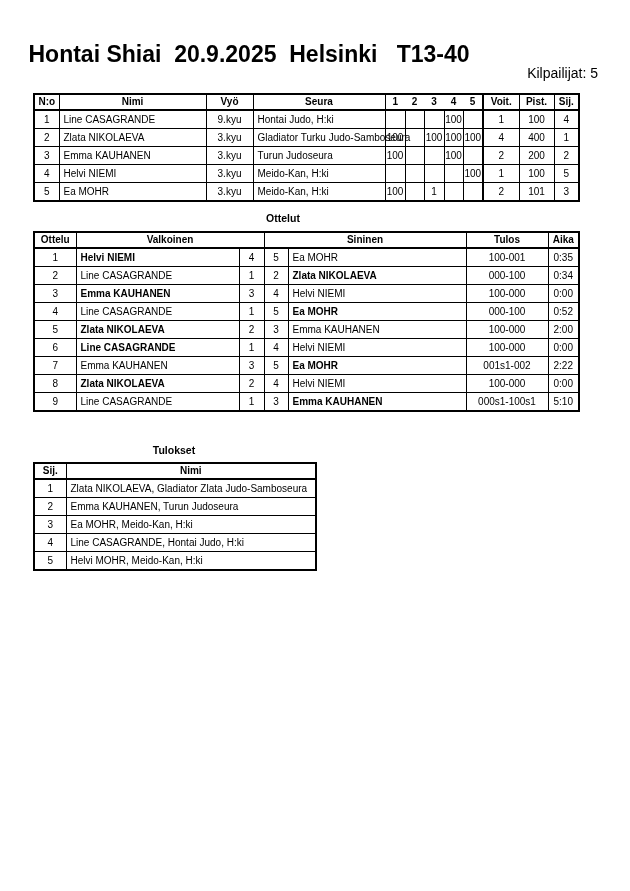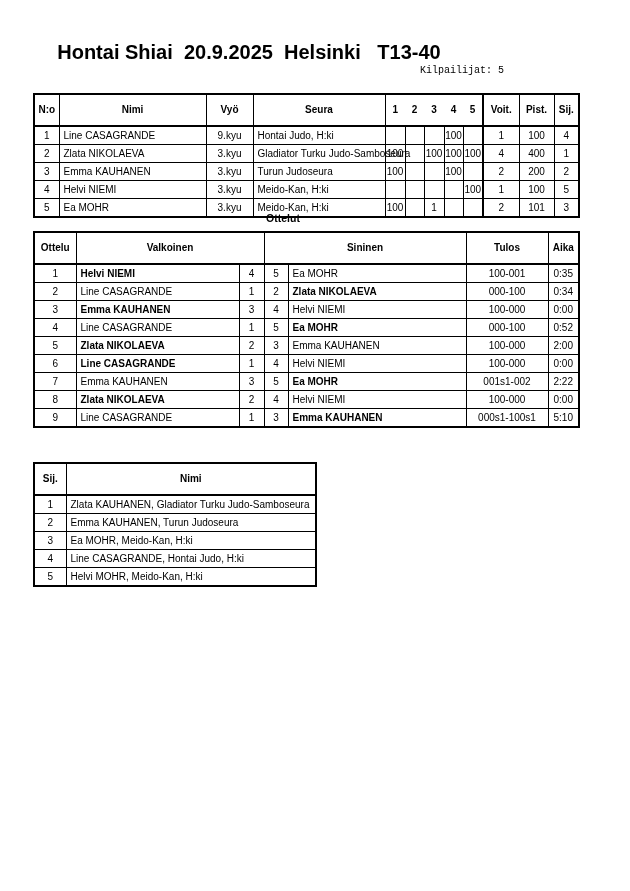--- a/index.html
+++ b/index.html
@@ -1,33 +1,33 @@
 <!DOCTYPE html>
 <html><head>
 <meta charset="utf-8">
 <style>
   html,body { margin:0; padding:0; background:#fff; }
   .page { position:relative; width:630px; height:891px; background:#ffffff;
           font-family:"Liberation Sans", sans-serif; color:#000; overflow:hidden; }
   .title { position:absolute; top:41px; left:0; width:498px; text-align:center;
-           font-size:20px; font-weight:bold; white-space:pre; }
-  .count { position:absolute; top:65px; left:420px; width:178px; text-align:left; font-size:10px;font-family:Liberation Mono, monospace; }
+           font-size:23px; font-weight:bold; white-space:pre; }
+  .count { position:absolute; top:65px; left:420px; width:178px; text-align:right; font-size:14px; }
   .sec   { position:absolute; font-weight:bold; font-size:10.5px; text-align:center; }
   .sec1  { top:70px;  left:33px; width:420px; }
   .sec2  { top:212px; left:33px; width:500px; }
   .sec3  { top:444px; left:33px; width:282px; }
   table  { position:absolute; border-collapse:collapse; table-layout:fixed;
            background:#fff; border:2px solid #000; }
   #t1 { top:93px;  left:33px; width:545px; }
   #t2 { top:231px; left:33px; width:545px; }
   #t3 { top:462px; left:33px; width:282px; }
   th, td { border:1px solid #000; font-size:10px; height:17px; line-height:17px;
            padding:0 4px; overflow:hidden; white-space:nowrap; }
   th { font-weight:bold; text-align:center; border-bottom:2px solid #000;
-       height:14px; line-height:14px; padding:8px 1px; }
+       height:14px; line-height:14px; padding:0 1px; }
   td.c { text-align:center; }
   td.l { text-align:left; }
   td.n { text-align:center; padding:0; }
   .bl2 { border-left:2px solid #000 !important; }
   th.nbr { border-right-style:hidden; }
   th.nbl { border-left-style:hidden; }
   td.rel { position:relative; overflow:visible; }
   .ovf { position:absolute; left:4px; top:0; white-space:nowrap; z-index:2; }
   .bold { font-weight:bold; }
 </style>
@@ -246,37 +246,38 @@
         <td class="l">Line CASAGRANDE</td>
         <td class="n">1</td>
         <td class="n">3</td>
         <td class="l bold">Emma KAUHANEN</td>
         <td class="c">000s1-100s1</td>
         <td class="c">5:10</td>
       </tr>
     </tbody>
   </table>
 
+  <div class="sec sec3">Tulokset</div>
 
   <table id="t3">
     <colgroup>
         <col style="width:32px">
         <col style="width:250px">
       </colgroup>
     <thead>
       <tr>
         <th>Sij.</th>
         <th>Nimi</th>
       </tr>
     </thead>
     <tbody>
       <tr>
         <td class="c">1</td>
         <td class="l rel">
-            <span class="ovf">Zlata KAUHANEN, Gladiator Turku Judo-Samboseura</span>
+            <span class="ovf">Zlata NIKOLAEVA, Gladiator Zlata Judo-Samboseura</span>
           </td>
       </tr>
       <tr>
         <td class="c">2</td>
         <td class="l">Emma KAUHANEN, Turun Judoseura</td>
       </tr>
       <tr>
         <td class="c">3</td>
         <td class="l">Ea MOHR, Meido-Kan, H:ki</td>
       </tr>

